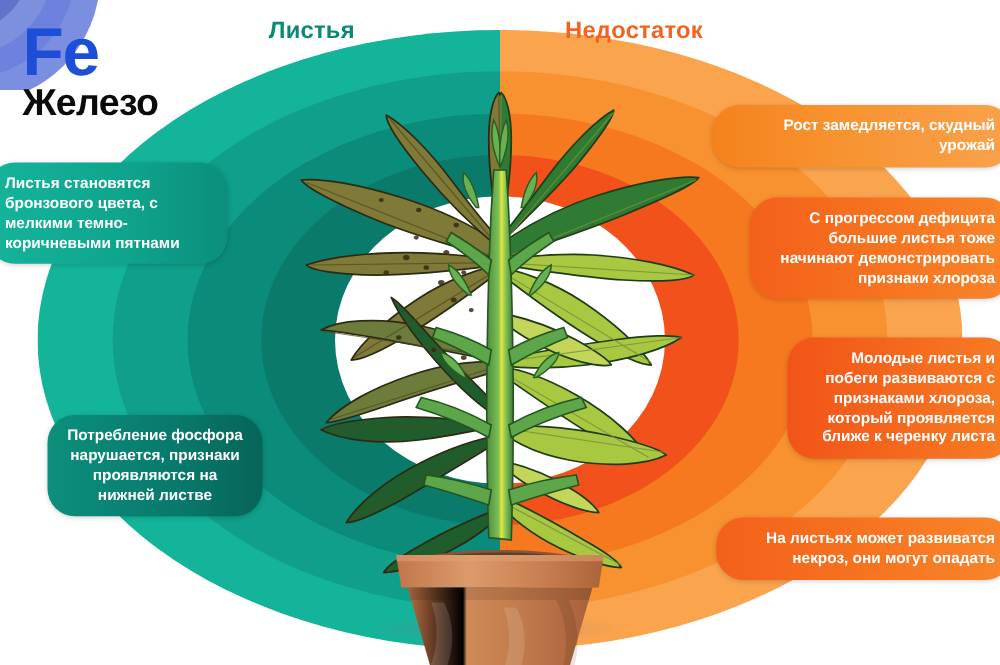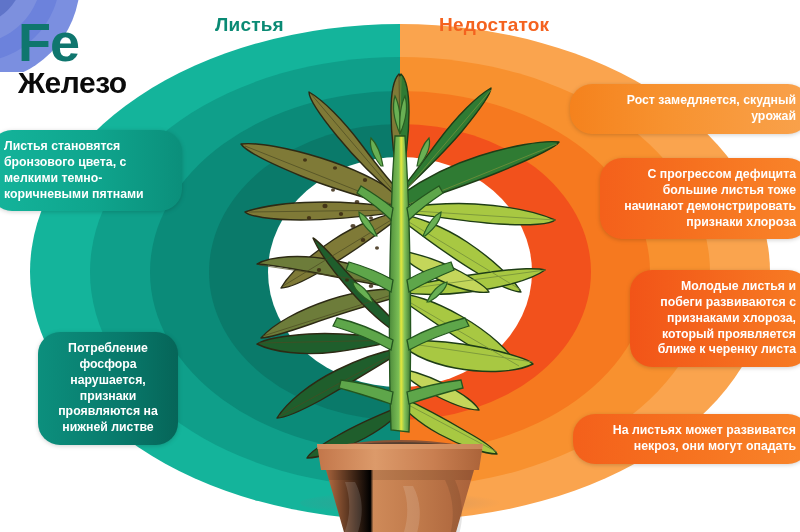--- a/index.html
+++ b/index.html
@@ -37,25 +37,25 @@
   .plant{position:absolute;left:205px;top:40px;width:390px;height:492px;}
   .plant svg{display:block;width:100%;height:100%;}
 
   
   .toplabel{
     position:absolute;top:14px;
     font-size:19px;font-weight:bold;letter-spacing:.2px;
     white-space:nowrap;
   }
   .toplabel.excess{left:215px;color:#0a8a74;}
-  .toplabel.deficit{left:439px;color:#f4621f;}
+  .toplabel.deficit{left:452px;color:#f4621f;}
 
   
   .symbol{position:absolute;left:18px;top:18px;line-height:0.92;}
-  .symbol .sym{font-size:54px;font-weight:bold;color:#0f766e;letter-spacing:-1px;}
+  .symbol .sym{font-size:54px;font-weight:bold;color:#1d4ed8;letter-spacing:-1px;}
   .symbol .nm{font-size:30px;font-weight:bold;color:#0b0b0b;margin-top:1px;letter-spacing:-.5px;}
 
   
   .callout{
     position:absolute;
     color:#ffffff;font-weight:bold;font-size:12.3px;line-height:1.29;
     padding:9px 14px;
     box-sizing:border-box;
     filter:drop-shadow(0 1px 2px rgba(0,0,0,.18));
   }
@@ -74,21 +74,21 @@
   }
   .callout.right.deep{
     background:linear-gradient(270deg,#f9852a 0%,#f6711f 55%,#f4601b 100%);
   }
   .callout.right.deepest{
     background:linear-gradient(270deg,#f77d24 0%,#f4641c 60%,#f25418 100%);
   }
 
   
   .c-l1{left:-10px;top:130px;width:192px;}
-  .c-l2{left:38px;top:332px;width:140px;}
+  .c-l2{left:38px;top:332px;width:172px;}
   .c-r1{left:570px;top:84px;width:240px;}
   .c-r2{left:600px;top:158px;width:210px;}
   .c-r3{left:630px;top:270px;width:180px;}
   .c-r4{left:573px;top:414px;width:237px;}
 
   .pot-shadow{
     position:absolute;left:300px;top:492px;width:200px;height:22px;
     background:radial-gradient(ellipse at 45% 50%, rgba(120,120,130,.30) 0%, rgba(120,120,130,.12) 45%, rgba(255,255,255,0) 72%);
     border-radius:50%;
   }

